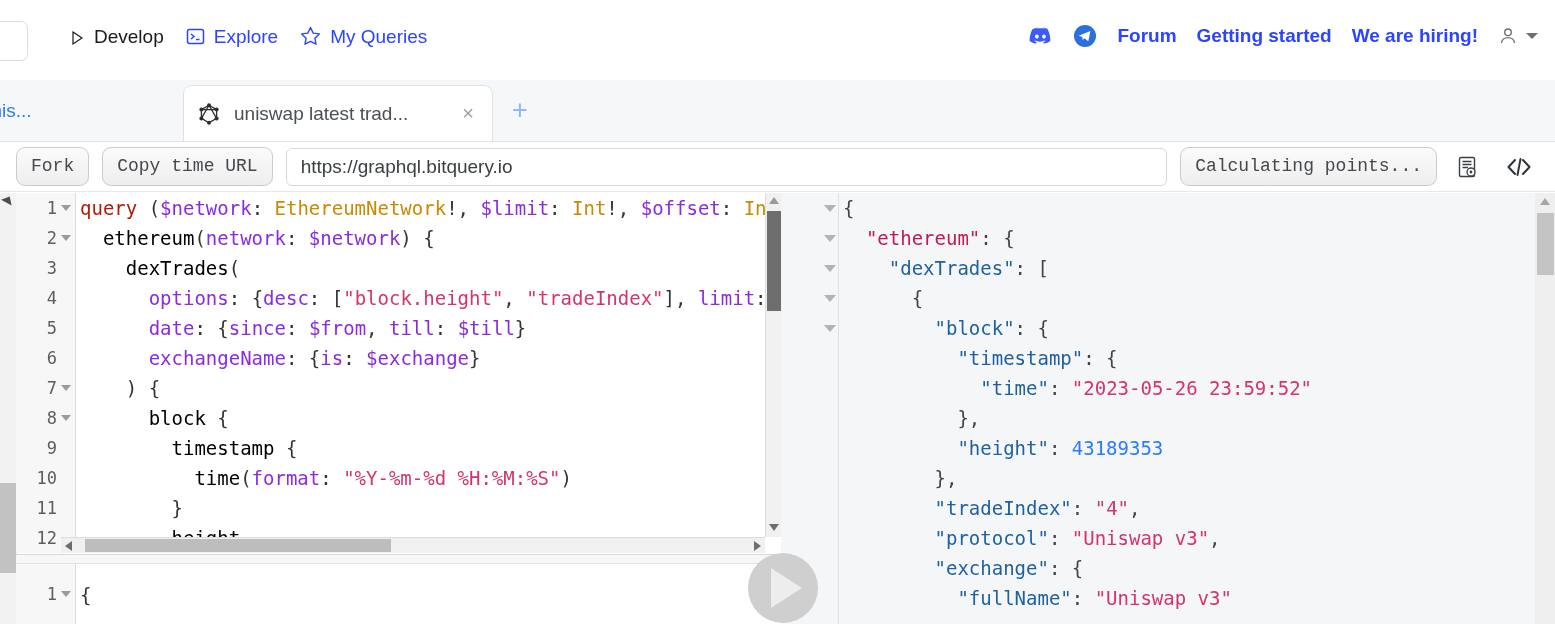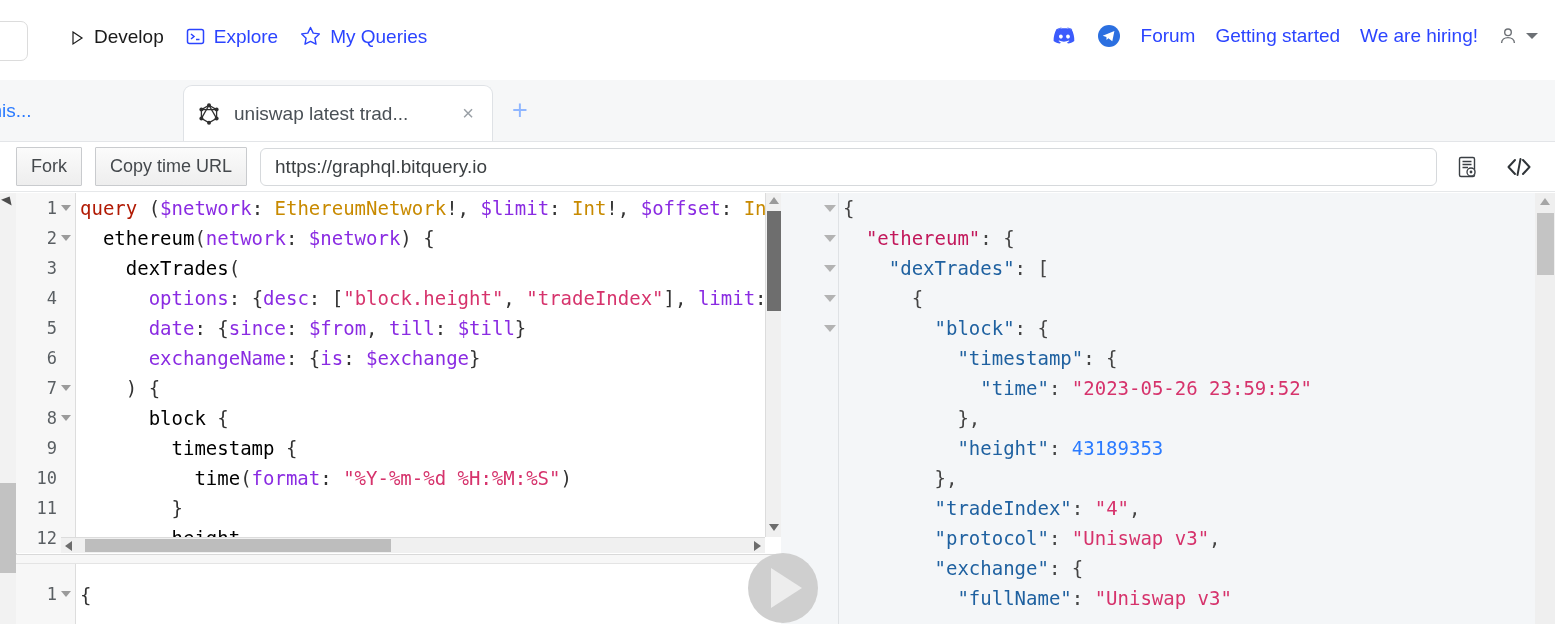--- a/index.html
+++ b/index.html
@@ -21,21 +21,21 @@
     position:absolute; left:-38px; top:21px; width:64px; height:38px;
     border:1px solid #dcdcdc; border-radius:7px; background:#fff;
   }
   .nav-left { position:absolute; left:70px; top:26px; display:flex; align-items:center; gap:22px; }
   .nav-item { display:flex; align-items:flex-end; gap:9px; font-size:19px; cursor:pointer; white-space:nowrap;}
   .nav-item .lbl { line-height:1; }
   .nav-develop .lbl { color:#1a1a1a; }
   .nav-explore .lbl, .nav-queries .lbl { color:#2b44ff; }
   .ico { display:inline-flex; align-items:center; justify-content:center; }
 
-  .nav-right { position:absolute; right:16px; top:24px; display:flex; align-items:center; gap:20px; }
+  .nav-right { position:absolute; right:16px; top:24px; display:flex; align-items:center; gap:20px;font-weight:bold; }
   .nav-right a { color:#2b44ff; font-size:19px; text-decoration:none; white-space:nowrap; cursor:pointer;}
   .acct { display:flex; align-items:center; gap:7px; cursor:pointer;}
 
   
   .tabbar {
     position:absolute; left:0; top:80px; width:1555px; height:62px;
     background:#f6f7f8; border-bottom:1px solid #e3e5e8; box-sizing:border-box;
   }
   .tab {
     position:absolute; height:61px; box-sizing:border-box;
@@ -54,23 +54,23 @@
   .tab-add { position:absolute; left:512px; top:17px; font-size:27px; color:#8fb6ff; cursor:pointer; line-height:1;}
 
   
   .toolbar {
     position:absolute; left:0; top:142px; width:1555px; height:50px;
     background:#ffffff; display:flex; align-items:center; gap:13px;
     padding:0 16px; box-sizing:border-box; border-bottom:1px solid #e6e8ea;
   }
   .btn {
     background: linear-gradient(#fbfbfb,#eeeeee);
-    border:1px solid #c9cbce; border-radius:1px;
+    border:1px solid #c9cbce; border-radius:9px;
     font-size:18px; color:#45494d; padding:6px 14px;
-    font-family:Liberation Sans, sans-serif; cursor:pointer;
+    font-family:Liberation Mono, monospace; cursor:pointer;
     white-space:nowrap; line-height:1.35;
   }
   .url-input {
     flex:1; height:38px; border:1px solid #d6d9dc; border-radius:6px;
     background:#fff; font-size:19px; color:#3c4043; padding:0 14px;
     font-family:"Liberation Sans", sans-serif; box-sizing:border-box; outline:none;
   }
   .icon-btn { background:none; border:none; cursor:pointer; padding:2px 6px; display:flex; align-items:center;}
 
   
@@ -261,20 +261,21 @@
       <span class="tab-title">uniswap latest trad...</span>
       <span class="tab-close">×</span>
     </div>
     <div class="tab-add">+</div>
   </div>
 
   <div class="toolbar">
     <button class="btn">Fork</button>
     <button class="btn">Copy time URL</button>
     <input class="url-input" value="https://graphql.bitquery.io" style="">
+    <button class="btn">Calculating points...</button>
     <button class="icon-btn">
       <svg width="24" height="24" viewBox="0 0 24 24">
         <rect x="3.5" y="2.5" width="15" height="19" rx="1.5" fill="none" stroke="#3a3f44" stroke-width="1.4"></rect>
         <path d="M6.5 6.5 H15.5 M6.5 9.5 H15.5 M6.5 12.5 H12" stroke="#3a3f44" stroke-width="1.3"></path>
         <circle cx="15" cy="17" r="4" fill="#fff" stroke="#3a3f44" stroke-width="1.3"></circle>
         <circle cx="15" cy="17" r="1.4" fill="#3a3f44"></circle>
       </svg>
     </button>
     <button class="icon-btn">
       <svg width="28" height="24" viewBox="0 0 28 24">

